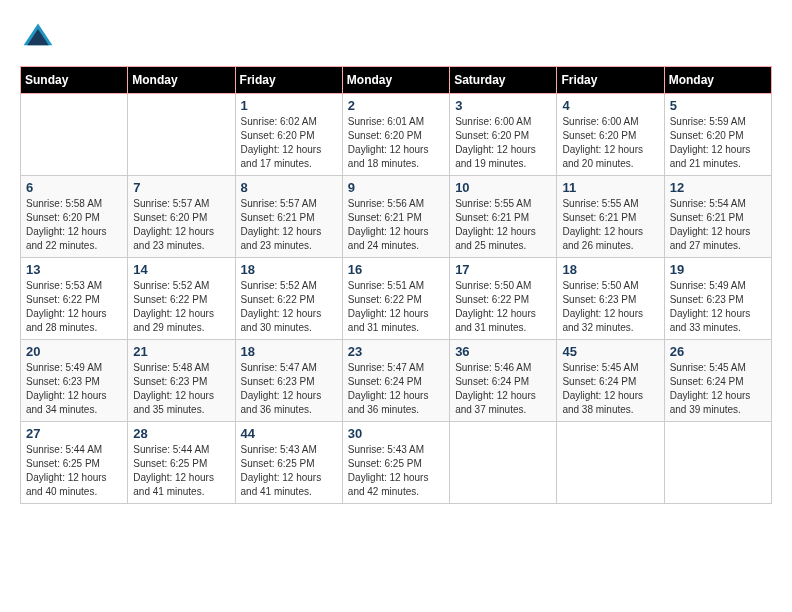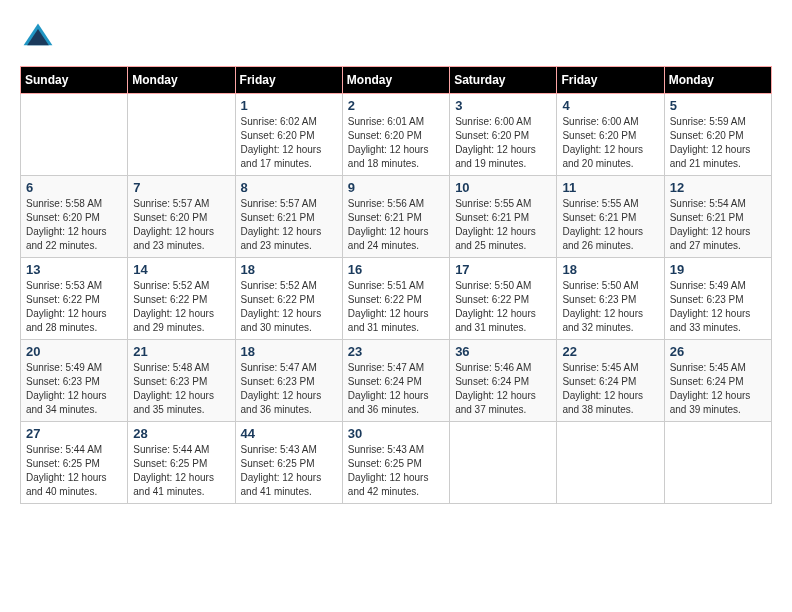--- a/index.html
+++ b/index.html
@@ -222,21 +222,21 @@
         </td>
         <td>
           <span class="day-num">23</span>
           <div class="day-info">Sunrise: 5:47 AM<br>Sunset: 6:24 PM<br>Daylight: 12 hours and 36 minutes.</div>
         </td>
         <td>
           <span class="day-num">36</span>
           <div class="day-info">Sunrise: 5:46 AM<br>Sunset: 6:24 PM<br>Daylight: 12 hours and 37 minutes.</div>
         </td>
         <td>
-          <span class="day-num">22</span>
+          <span class="day-num">45</span>
           <div class="day-info">Sunrise: 5:45 AM<br>Sunset: 6:24 PM<br>Daylight: 12 hours and 38 minutes.</div>
         </td>
         <td>
           <span class="day-num">26</span>
           <div class="day-info">Sunrise: 5:45 AM<br>Sunset: 6:24 PM<br>Daylight: 12 hours and 39 minutes.</div>
         </td>
       </tr>
       <tr>
         <td>
           <span class="day-num">27</span>

